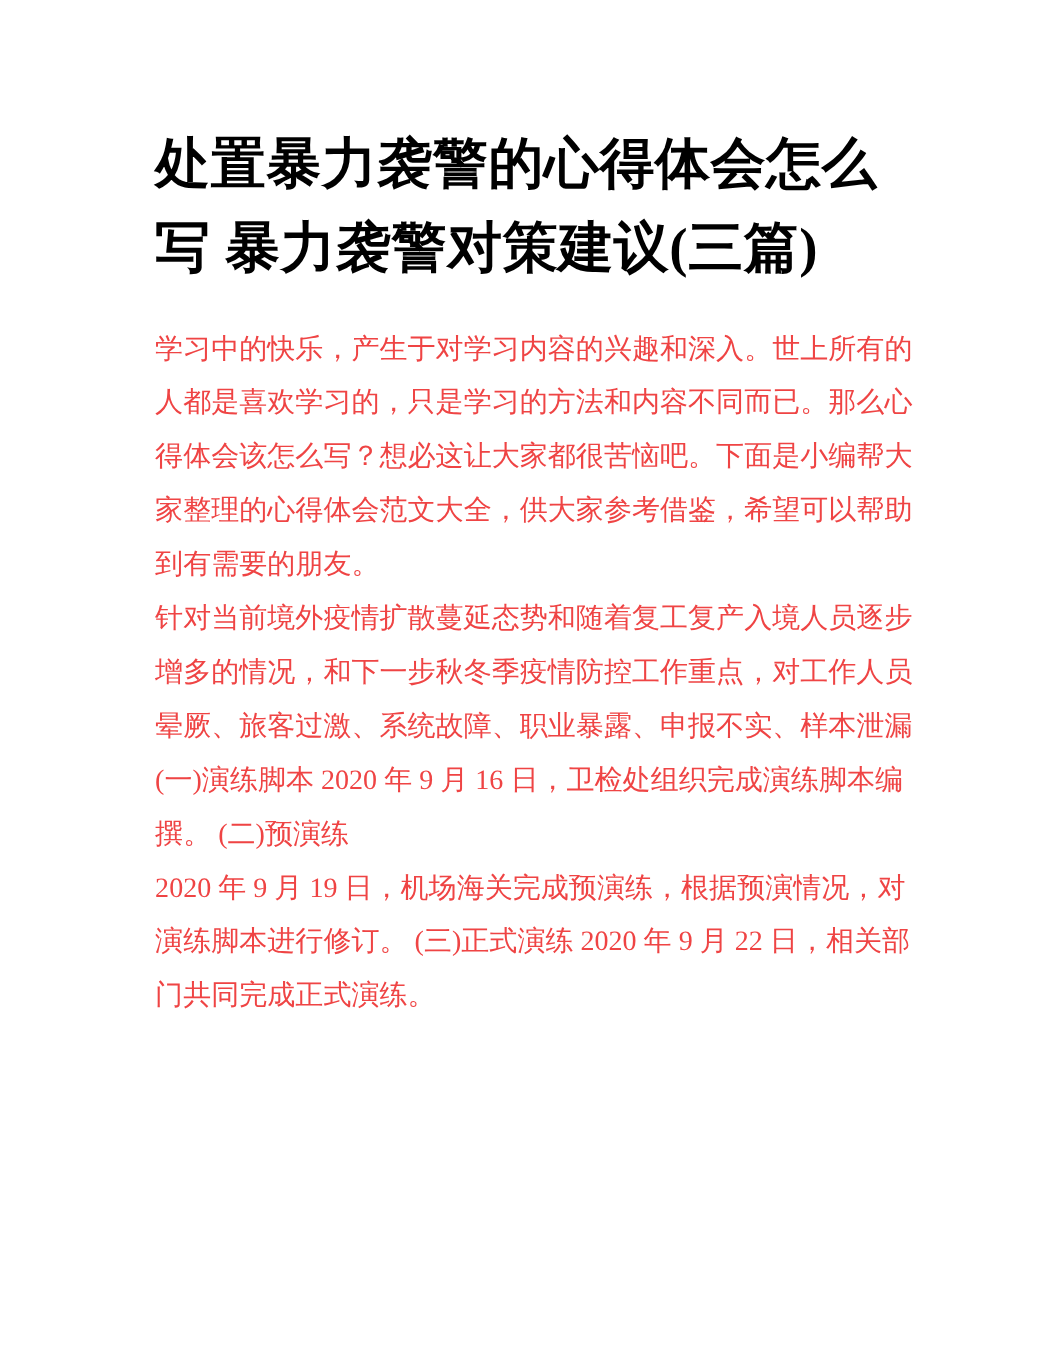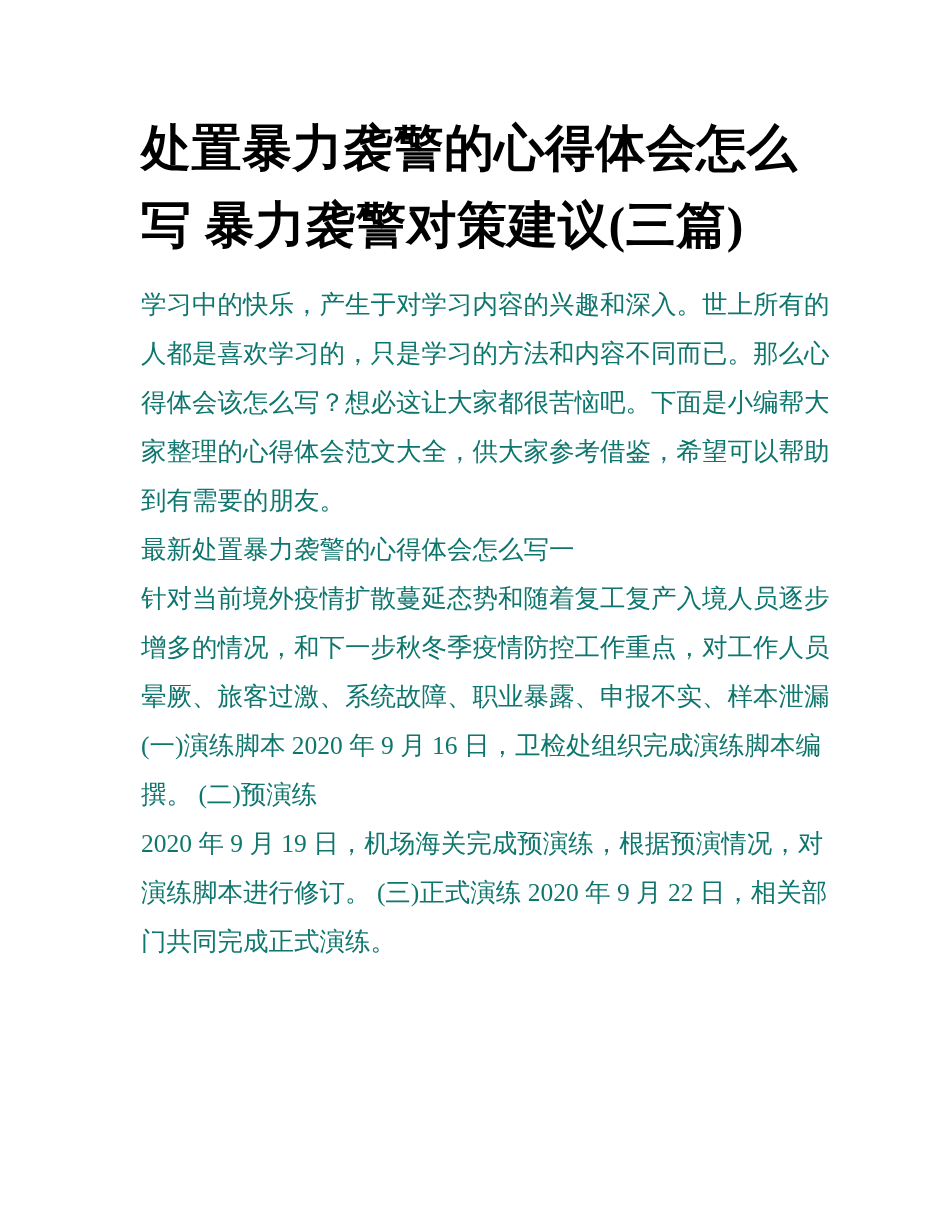--- a/index.html
+++ b/index.html
@@ -27,25 +27,25 @@
     font-weight: 600;
     letter-spacing: 0.5px;
     color: #000000;
   }
   .title-line {
     white-space: nowrap;
   }
   .doc-body {
     position: absolute;
     left: 141px;
-    top: 280px;
+    top: 292px;
     width: 700px;
     font-size: 25.5px;
     line-height: 49px;
-    color: #0f766e;
+    color: #ef4444;
   }
   .body-line {
     white-space: nowrap;
     height: 49px;
   }
 </style>
 </head>
 <body>
 
 <div class="page">
@@ -54,21 +54,20 @@
     <div class="title-line">处置暴力袭警的心得体会怎么</div>
     <div class="title-line">写 暴力袭警对策建议(三篇)</div>
   </div>
 
   <div class="doc-body">
     <div class="body-line">学习中的快乐，产生于对学习内容的兴趣和深入。世上所有的</div>
     <div class="body-line">人都是喜欢学习的，只是学习的方法和内容不同而已。那么心</div>
     <div class="body-line">得体会该怎么写？想必这让大家都很苦恼吧。下面是小编帮大</div>
     <div class="body-line">家整理的心得体会范文大全，供大家参考借鉴，希望可以帮助</div>
     <div class="body-line">到有需要的朋友。</div>
-    <div class="body-line">最新处置暴力袭警的心得体会怎么写一</div>
     <div class="body-line">针对当前境外疫情扩散蔓延态势和随着复工复产入境人员逐步</div>
     <div class="body-line">增多的情况，和下一步秋冬季疫情防控工作重点，对工作人员</div>
     <div class="body-line">晕厥、旅客过激、系统故障、职业暴露、申报不实、样本泄漏</div>
     <div class="body-line">(一)演练脚本 2020 年 9 月 16 日，卫检处组织完成演练脚本编</div>
     <div class="body-line">撰。 (二)预演练</div>
     <div class="body-line">2020 年 9 月 19 日，机场海关完成预演练，根据预演情况，对</div>
     <div class="body-line">演练脚本进行修订。 (三)正式演练 2020 年 9 月 22 日，相关部</div>
     <div class="body-line">门共同完成正式演练。</div>
   </div>
 

